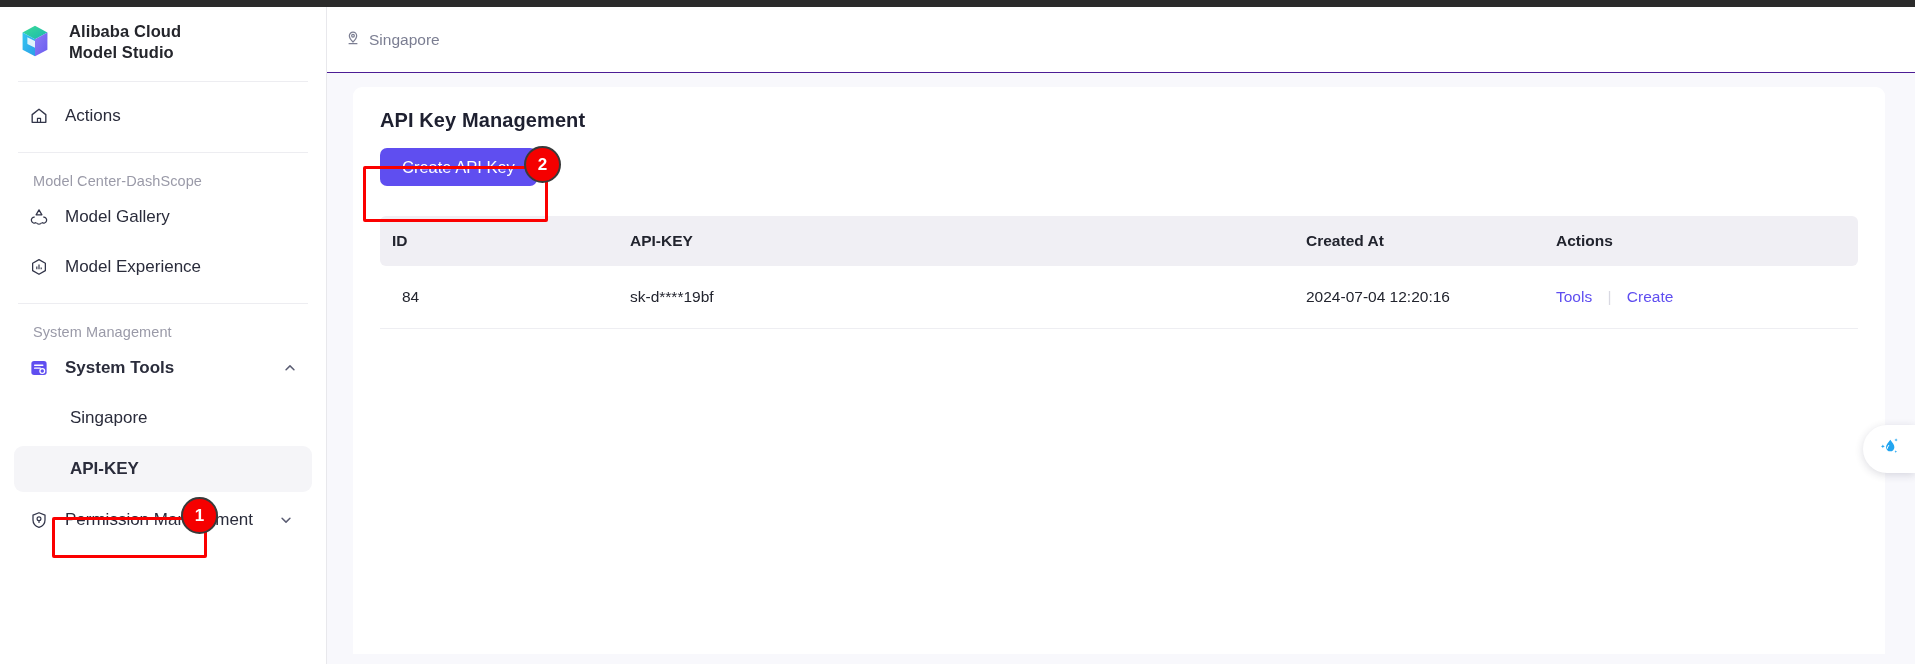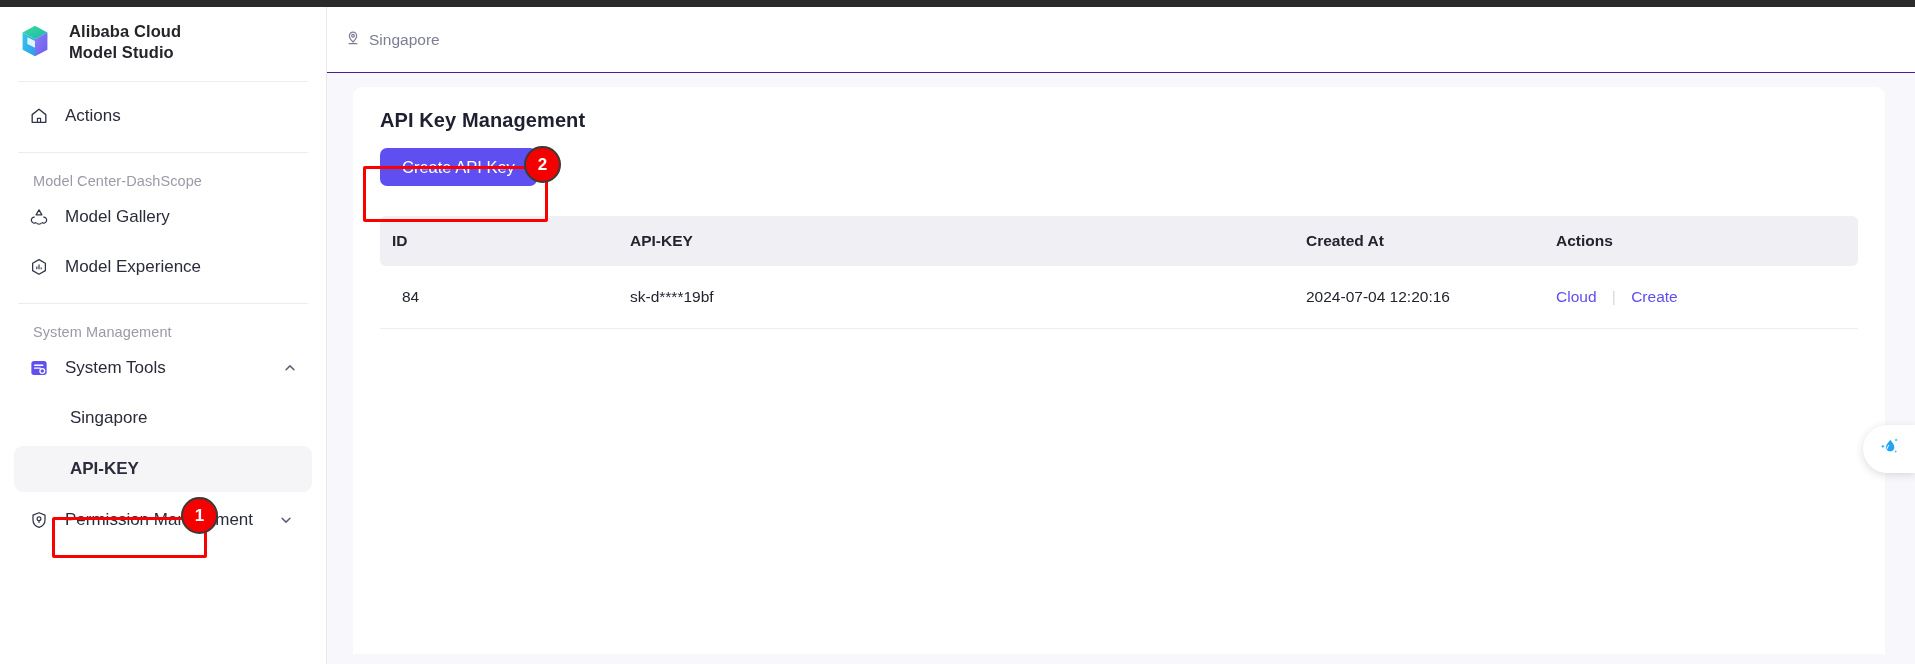--- a/index.html
+++ b/index.html
@@ -29,21 +29,21 @@
   .nav-item {
     display: flex; align-items: center; gap: 16px;
     height: 44px; margin: 6px 14px; padding: 0 14px;
     border-radius: 9px; color: #2a2c3b; font-size: 17px; cursor: pointer;
   }
   .nav-item .ico { width: 21px; height: 21px; flex: 0 0 21px; display: flex; align-items: center; justify-content: center; }
   .nav-group-title {
     font-size: 14.5px; color: #9a9aa8; padding: 0 0 0 33px;
     margin-top: 20px; margin-bottom: 6px; letter-spacing: .1px;
   }
-  .nav-item.bold { font-weight: 400; justify-content: space-between; }
+  .nav-item.bold { font-weight: 700; justify-content: space-between; }
   .nav-item.sub { padding-left: 56px; gap: 0; }
   .nav-item.active { background: #f5f5f8; }
   .chev { margin-left: auto; width: 16px; height: 16px; display: flex; align-items: center; justify-content: center; }
 
   
   .header {
     position: absolute; left: 327px; top: 7px; width: 1588px; height: 66px;
     background: #fff; border-bottom: 1px solid #4c1d95;
     display: flex; align-items: center;
   }
@@ -250,21 +250,21 @@
           <th style="width:250px">Created At</th>
           <th>Actions</th>
         </tr>
       </thead>
       <tbody>
         <tr>
           <td>84</td>
           <td>sk-d****19bf</td>
           <td>2024-07-04 12:20:16</td>
           <td>
-            <span class="act-link">Cloud</span>
+            <span class="act-link">Tools</span>
             <span class="act-sep">|</span>
             <span class="act-link">Create</span>
           </td>
         </tr>
       </tbody>
     </table>
   </section>
 
   <div class="floating-widget">
     <span>

